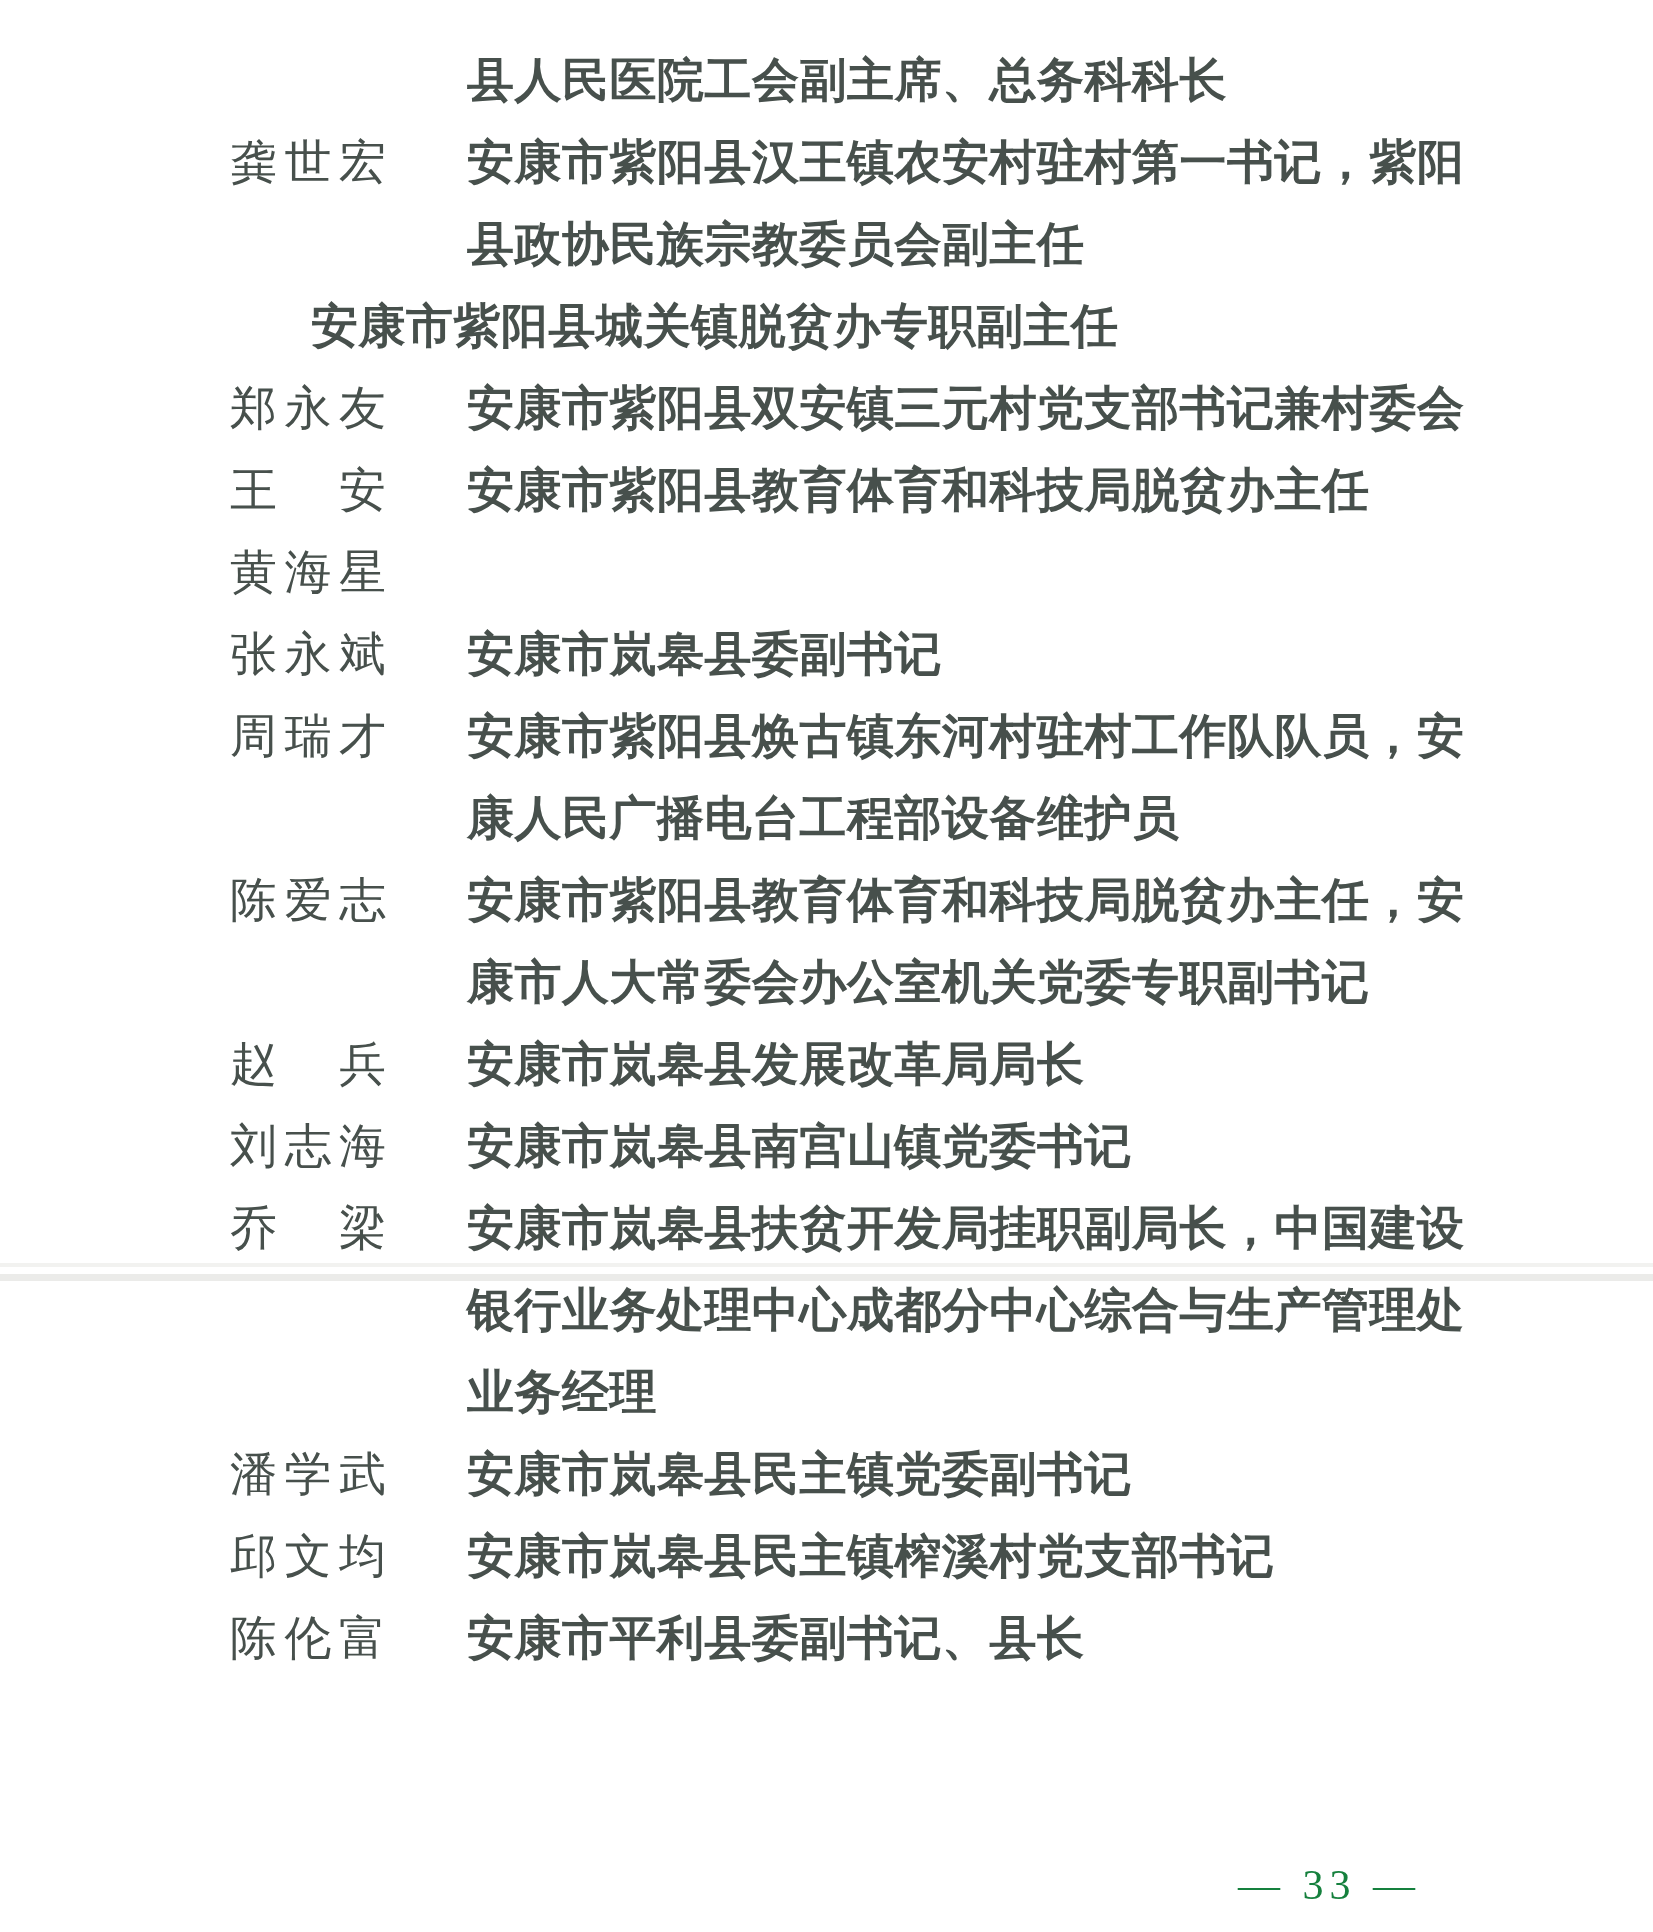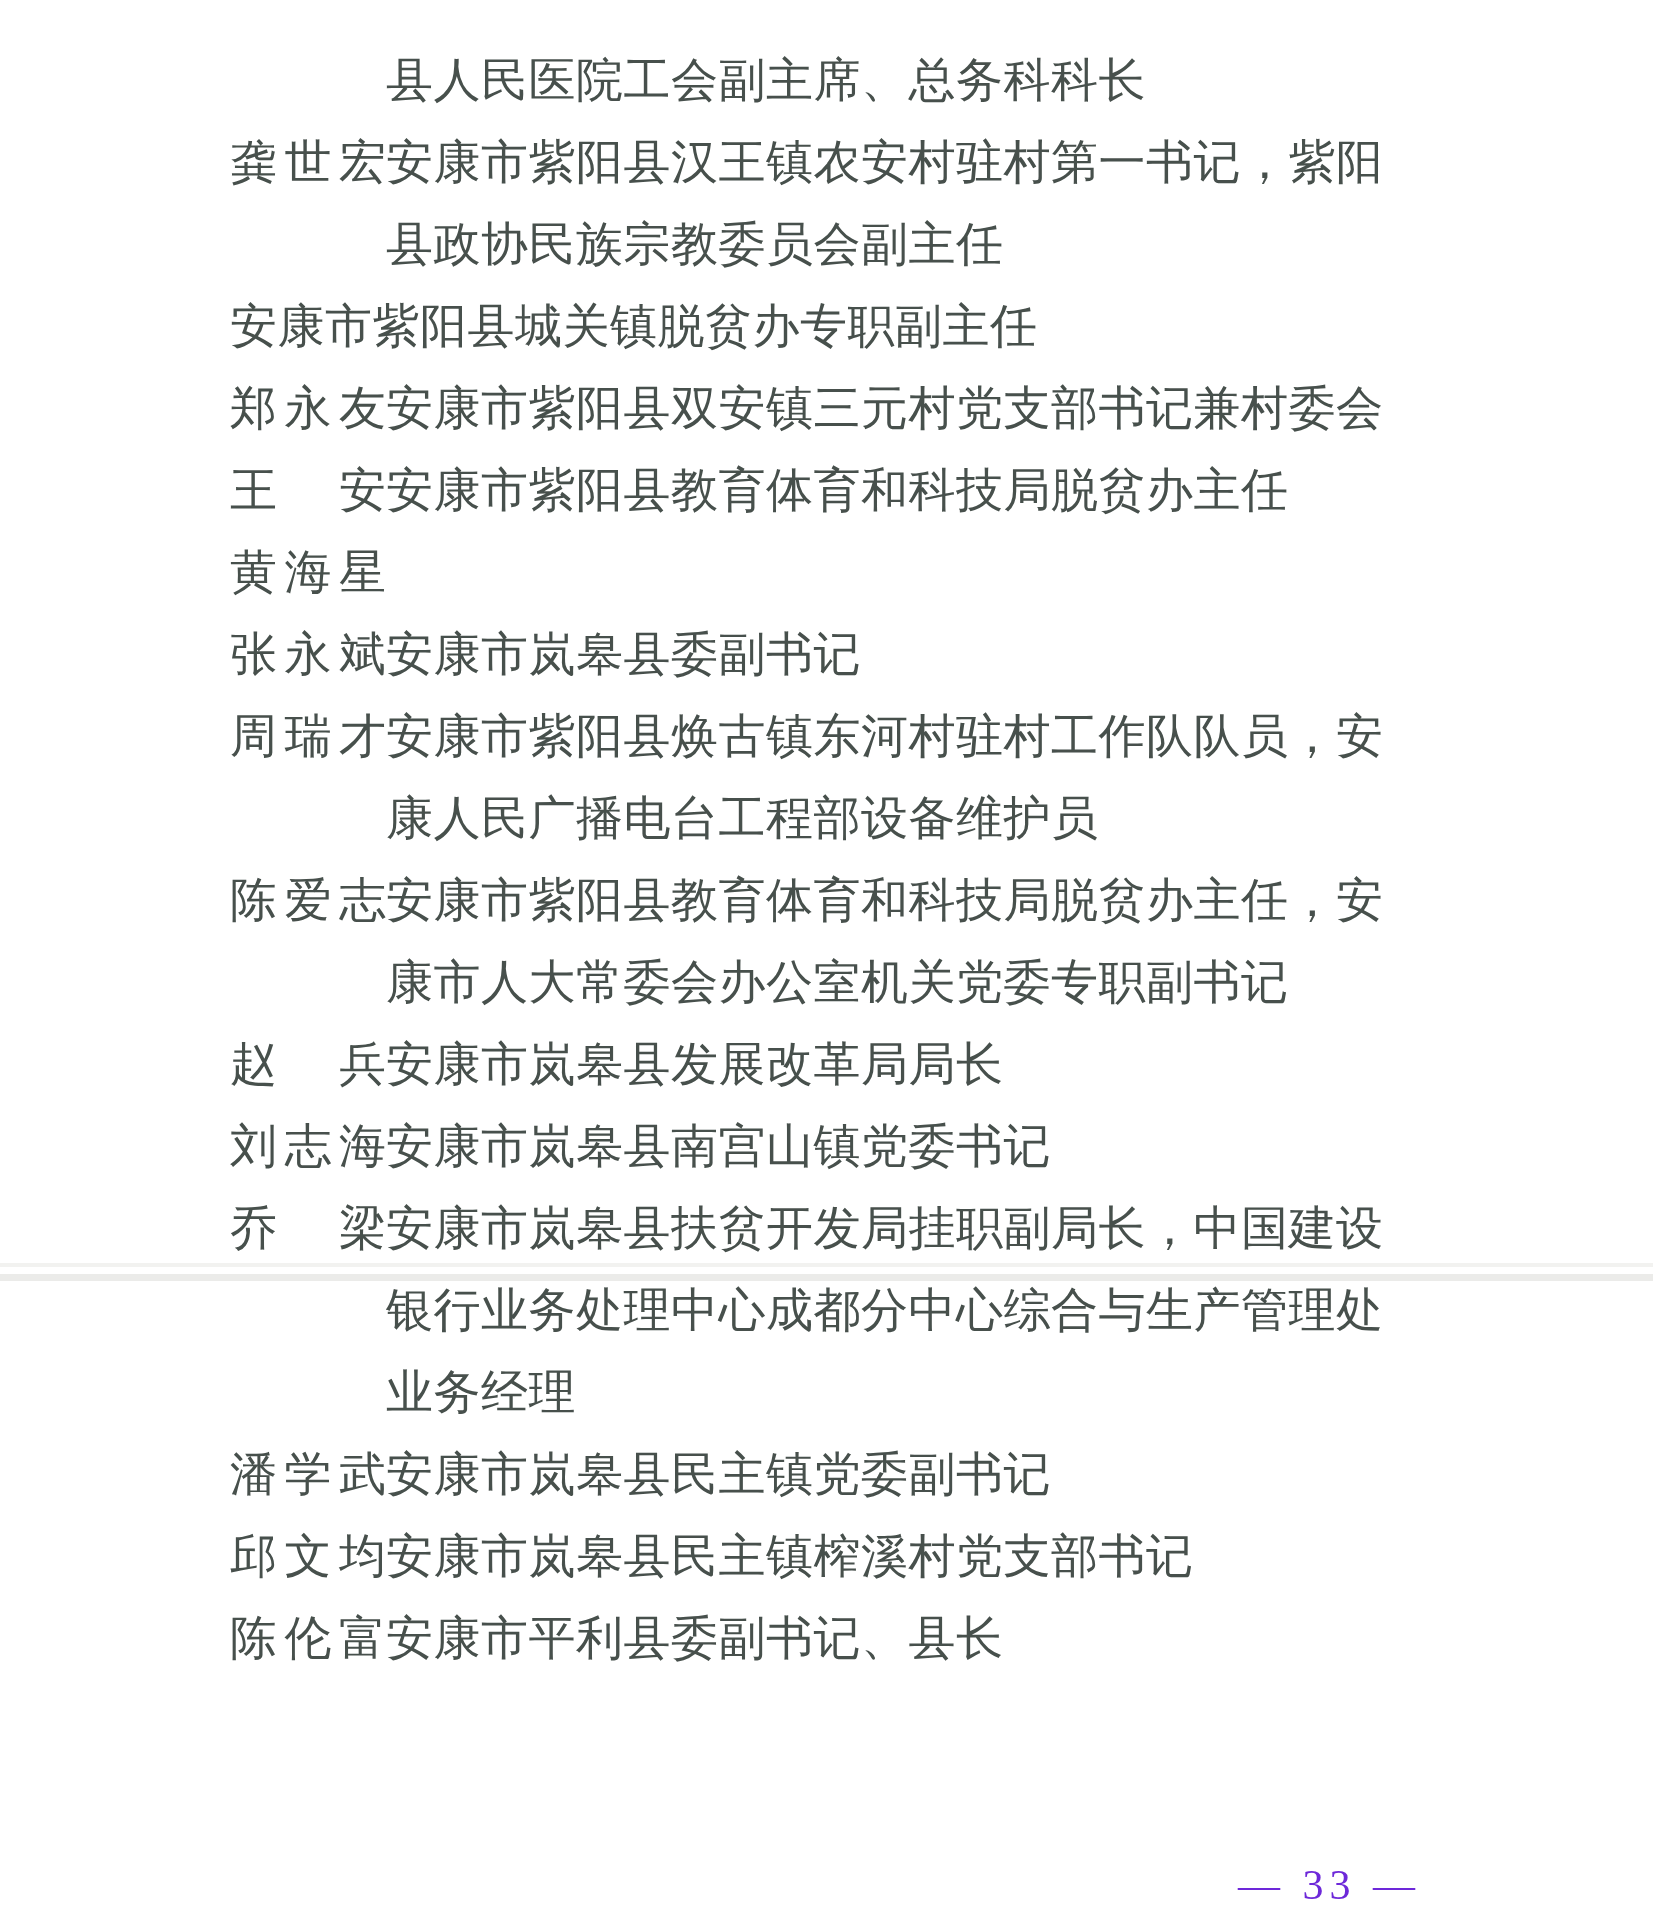--- a/index.html
+++ b/index.html
@@ -33,21 +33,23 @@
   .name-line {
     font-size: 47px;
     line-height: 82px;
     text-align: justify;
     text-align-last: justify;
     -moz-text-align-last: justify;
     white-space: nowrap;
     letter-spacing: 0;
   }
   .role-col {
+    margin-left: 81px;
     flex: 1 1 auto;
+    font-weight: bold;
   }
   .role-line {
     font-size: 47px;
     line-height: 82px;
     white-space: nowrap;
     letter-spacing: 0.5px;
   }
   .scan-streak-1 {
     position: absolute;
     left: 0;
@@ -64,21 +66,21 @@
     height: 7px;
     background: #ebebe9;
   }
   .footer {
     position: absolute;
     bottom: 26px;
     right: 232px;
     font-size: 42px;
     line-height: 42px;
     letter-spacing: 6px;
-    color: #6d28d9;
+    color: #15803d;
     white-space: nowrap;
   }
 </style>
 </head>
 <body>
 
 <div class="page">
 
   <div class="scan-streak-1"></div>
   <div class="scan-streak-2"></div>

